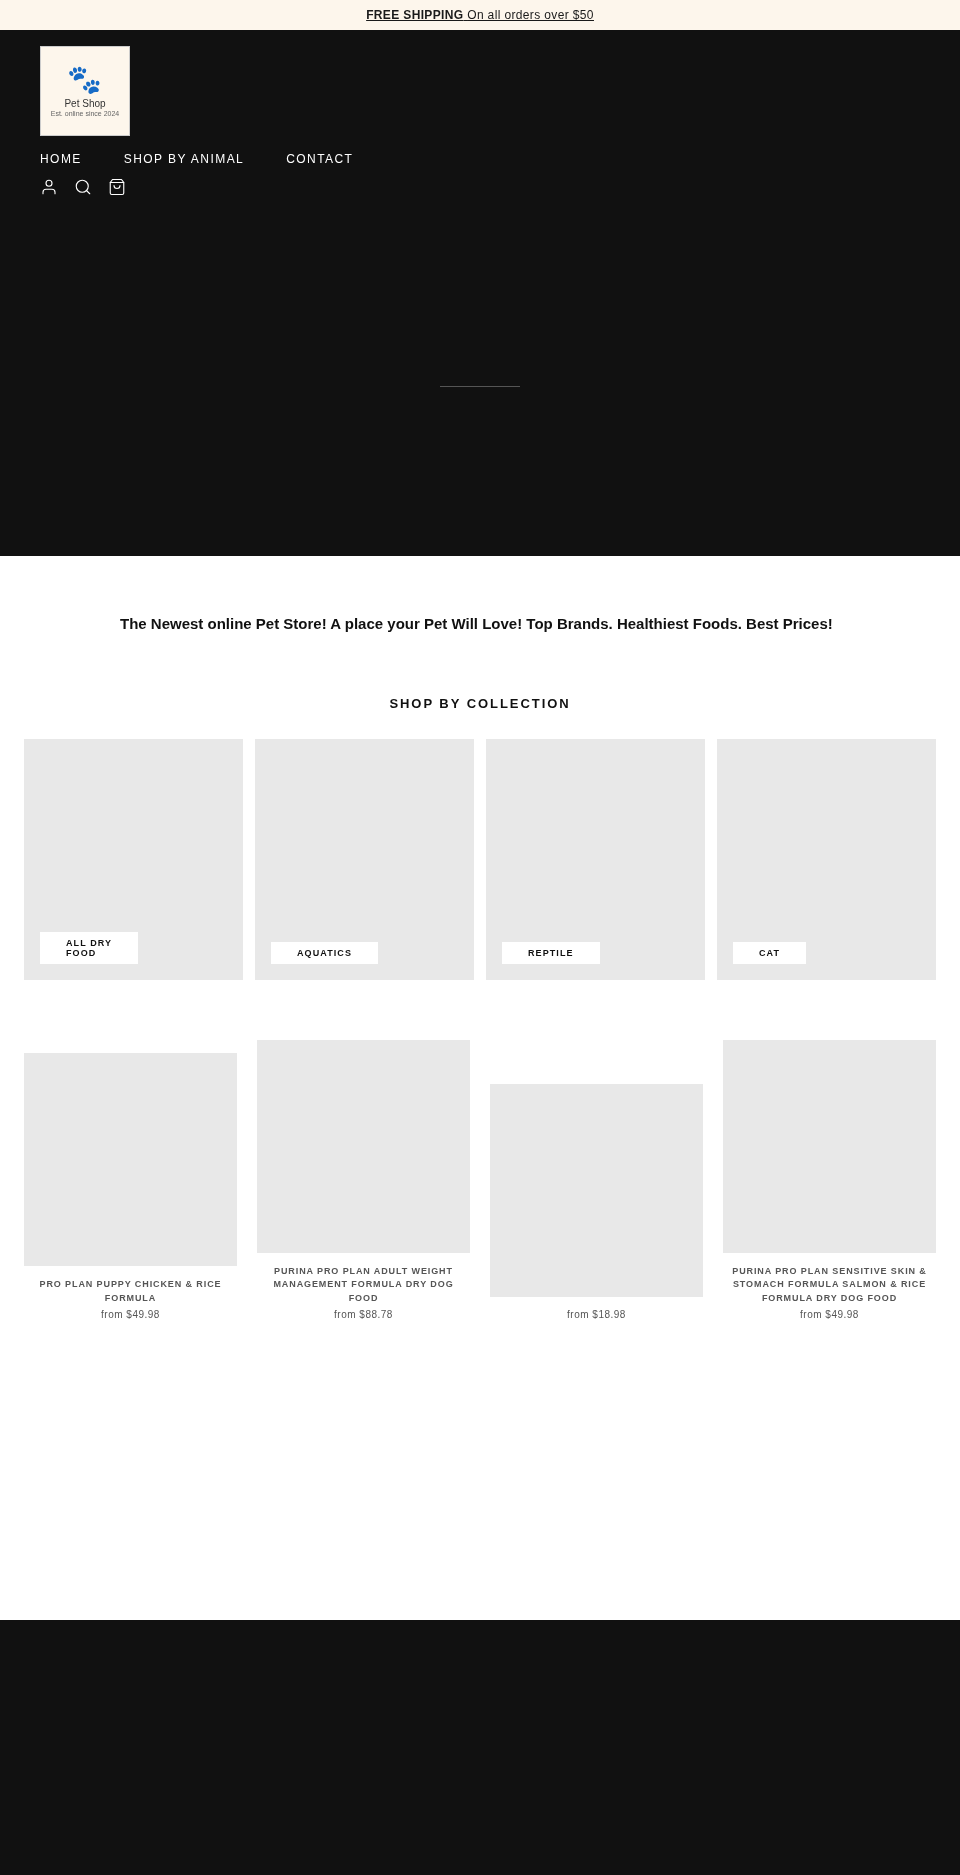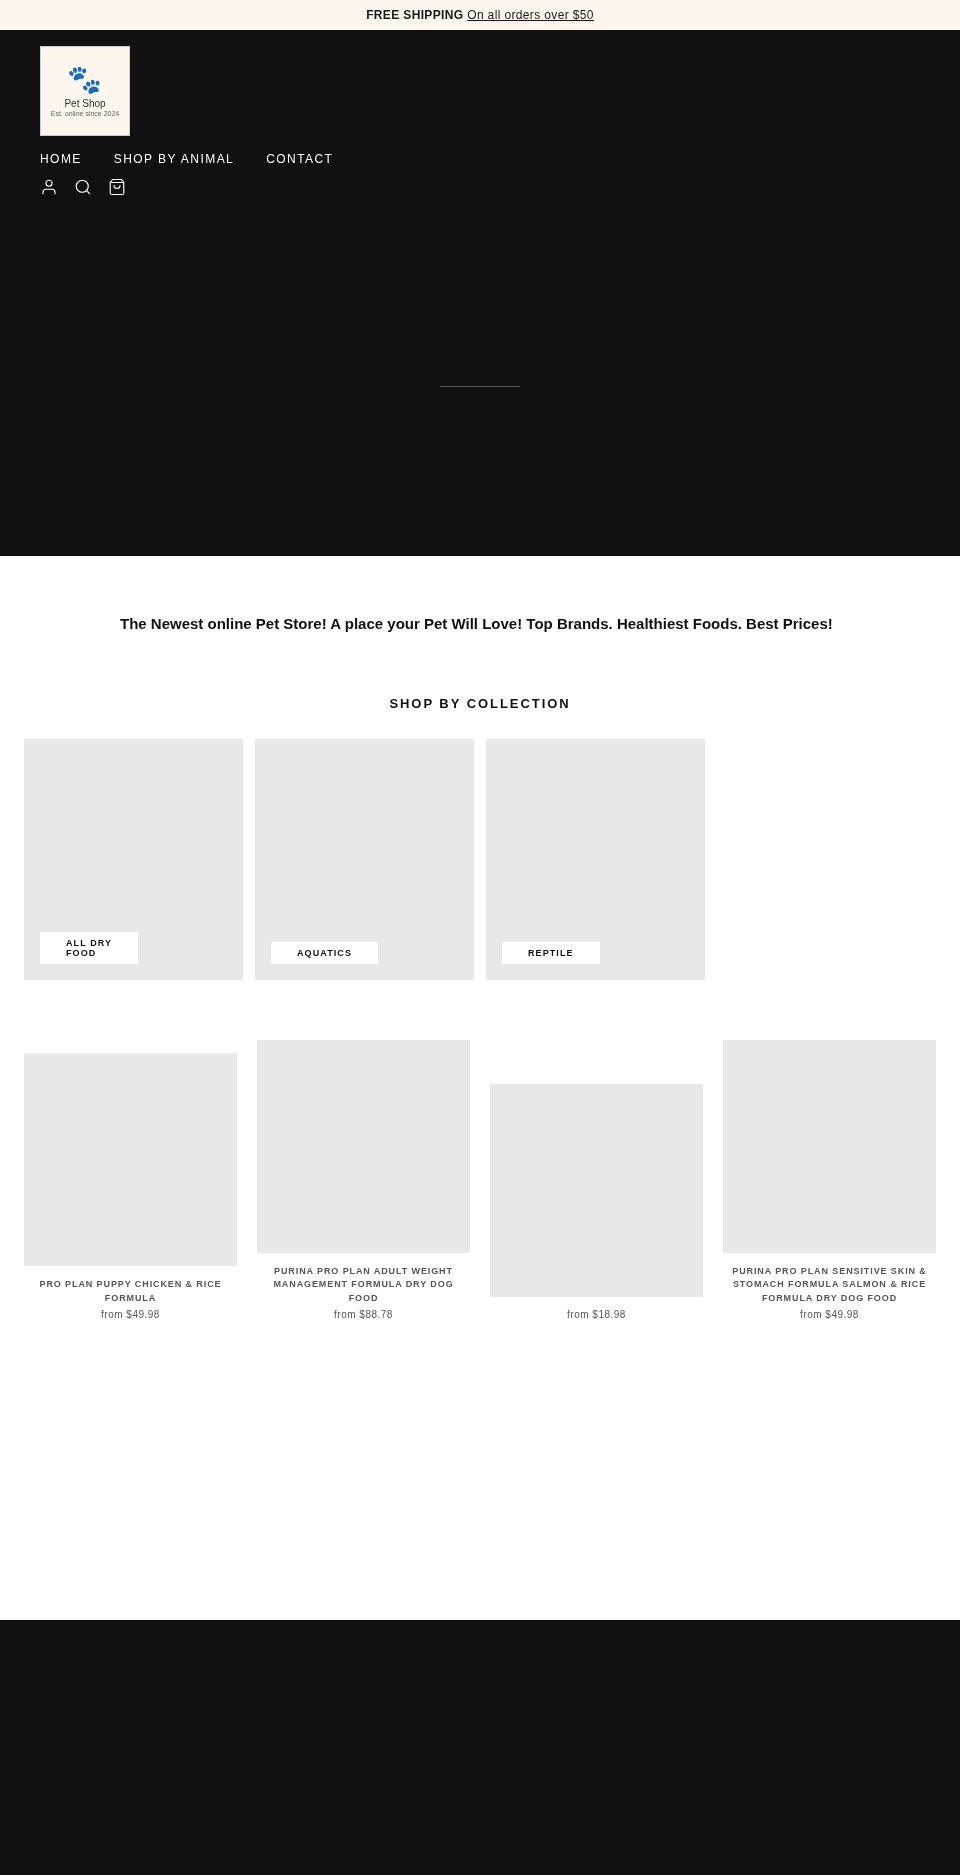--- a/index.html
+++ b/index.html
@@ -5,20 +5,21 @@
     * { margin: 0; padding: 0; box-sizing: border-box; }
     body { font-family: 'Helvetica Neue', Helvetica, Arial, sans-serif; background: #fff; color: #1a1a1a; }
 
     
     .announcement-bar {
       background: #fdf6ec;
       text-align: center;
       padding: 8px 16px;
       font-size: 12px;
       letter-spacing: 0.03em;
+      text-decoration: underline;
     }
     .announcement-bar a { color: #1a1a1a; text-decoration: underline; }
 
     
     .header {
       background: #111;
       padding: 0 40px;
     }
     .header-top {
       display: flex;
@@ -52,21 +53,21 @@
     .logo-sub {
       font-size: 7px;
       color: #666;
       text-align: center;
     }
 
     
     .nav {
       display: flex;
       align-items: center;
-      gap: 32px;
+      gap: 42px;
       padding: 8px 0 12px;
     }
     .nav a {
       color: #fff;
       text-decoration: none;
       font-size: 12px;
       letter-spacing: 0.12em;
       font-weight: 500;
       text-transform: uppercase;
     }
@@ -249,20 +250,23 @@
   <div class="collection-grid">
     <div class="collection-card">
       <span class="collection-label">ALL DRY<br>FOOD</span>
     </div>
     <div class="collection-card">
       <span class="collection-label">AQUATICS</span>
     </div>
     <div class="collection-card">
       <span class="collection-label">REPTILE</span>
     </div>
+    <div class="collection-card">
+      <span class="collection-label">CAT</span>
+    </div>
   </div>
 </section>
 
 <section class="products-section">
   <div class="products-grid">
 
     <div class="product-card">
       <div class="product-img"></div>
       <div class="product-name">PRO PLAN PUPPY CHICKEN &amp; RICE FORMULA</div>
       <div class="product-price">from $49.98</div>

